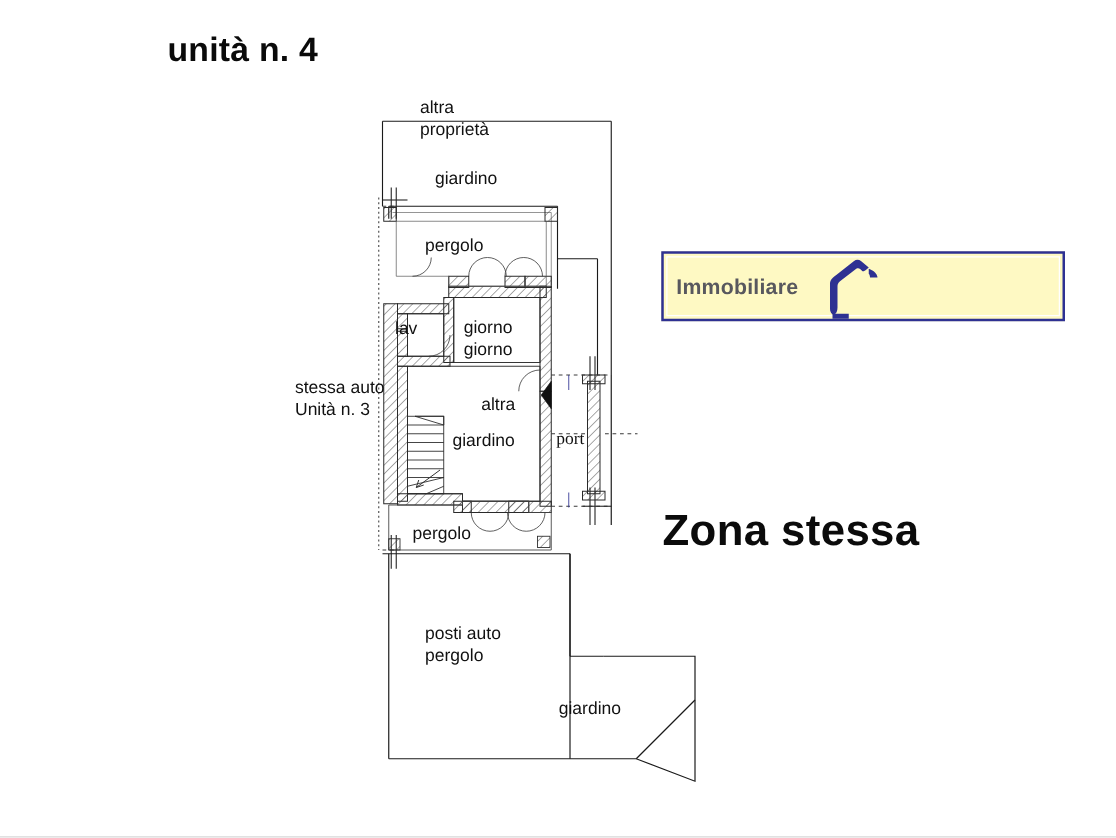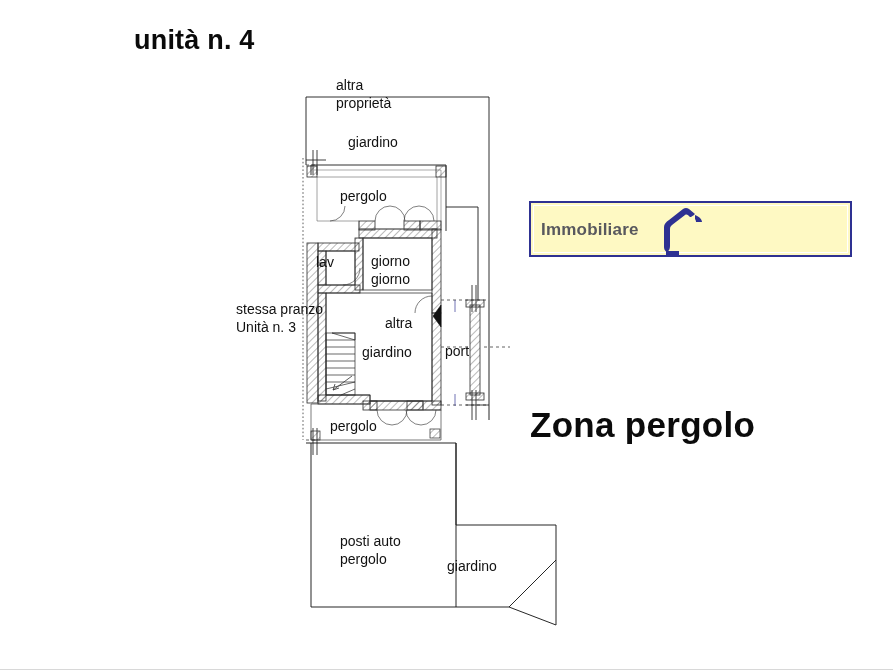--- a/index.html
+++ b/index.html
@@ -54,23 +54,23 @@
     font-family:"Liberation Sans", sans-serif;
   }
   .plan-label.two{line-height:1.3;}
   .lbl-altra{left:336px;top:76px;width:95px;}
   .lbl-giardino-top{left:348px;top:134px;width:90px;}
   .lbl-pergolo-top{left:340px;top:188px;width:70px;}
   .lbl-lav{left:316px;top:254px;width:40px;}
   .lbl-cottura{left:371px;top:252px;width:62px;}
   .lbl-ingr{left:385px;top:315px;width:40px;}
   .lbl-soggiorno{left:362px;top:344px;width:74px;}
-  .lbl-port{left:445px;top:343px;width:40px;}
+  .lbl-port{left:445px;top:343px;width:40px;font-family:Liberation Serif, serif;}
   .lbl-pergolo-bot{left:330px;top:418px;width:66px;}
-  .lbl-posti{left:340px;top:532px;width:78px;}
+  .lbl-posti{left:340px;top:497px;width:78px;}
   .lbl-giardino-bot{left:447px;top:558px;width:70px;}
   .lbl-stessa{left:236px;top:300px;width:72px;}
 </style>
 </head>
 <body>
 
 <div id="page">
 
   <div class="unit-title">unità n. 4</div>
 
@@ -251,32 +251,32 @@
   <div class="plan-label lbl-soggiorno">giardino</div>
 
   <div class="plan-label lbl-port">port</div>
 
   <div class="plan-label lbl-pergolo-bot">pergolo</div>
 
   <div class="plan-label two lbl-posti"><span>posti auto</span><br><span>pergolo</span></div>
 
   <div class="plan-label lbl-giardino-bot">giardino</div>
 
-  <div class="plan-label two lbl-stessa"><span>stessa pranzo</span><br><span>Unità n. 3</span></div>
+  <div class="plan-label two lbl-stessa"><span>stessa auto</span><br><span>Unità n. 3</span></div>
 
   <div class="logo-box">
     <div class="logo-inner"></div>
 
     <div class="logo-immobiliare">Immobiliare</div>
 
     <svg class="logo-mark" viewBox="0 0 56 52" xmlns="http://www.w3.org/2000/svg">
       <path d="M10 47 C10 47 7 46 7 42 L7 22 C7 19 9 17 12 15 L26 4 C28 2.5 30 2.5 32 4 L38 9
                C38 9 36 11 34 12 L33 12 C31 10 30 9 28 10 L15 20 C13 21.5 13 23 13 25 L13 41
                C13 44 12 46 10 47 Z" fill="#2e3192"></path>
       <path d="M38 10 C38 10 41 11 43 13 C45 15 45 17 45 17 L39 17 C39 17 39 15 38 14 Z" fill="#2e3192"></path>
       <path d="M9 46 L9 50 L22 50 L22 46 Z" fill="#2e3192"></path>
     </svg>
 
   </div>
 
-  <div class="zona-caption">Zona pergolo</div>
+  <div class="zona-caption">Zona stessa</div>
 
 </div>
 
 </body></html>

